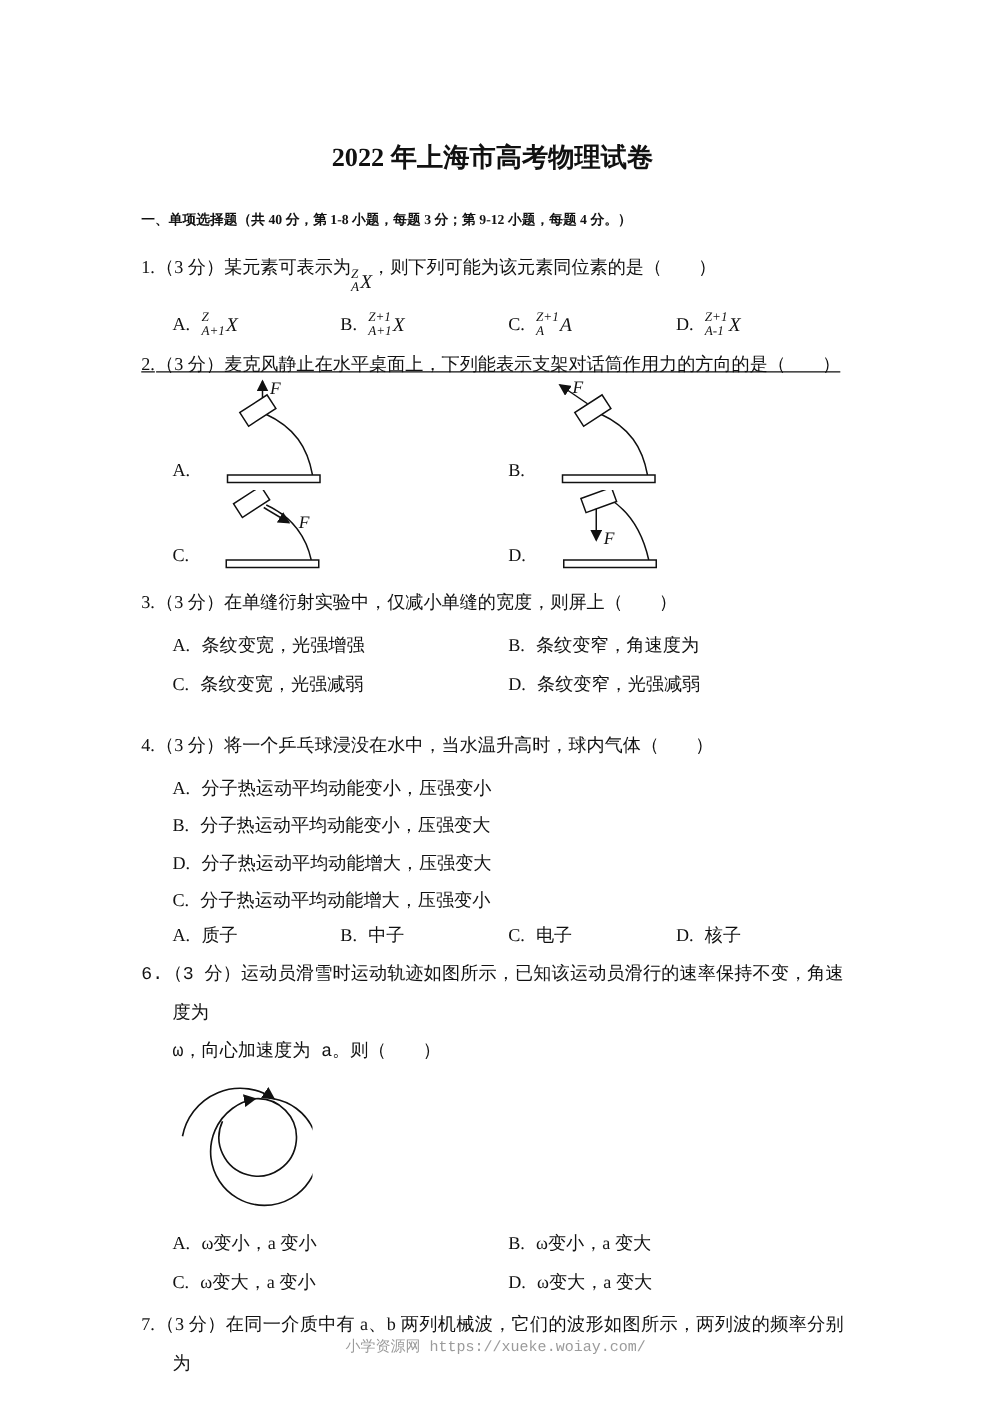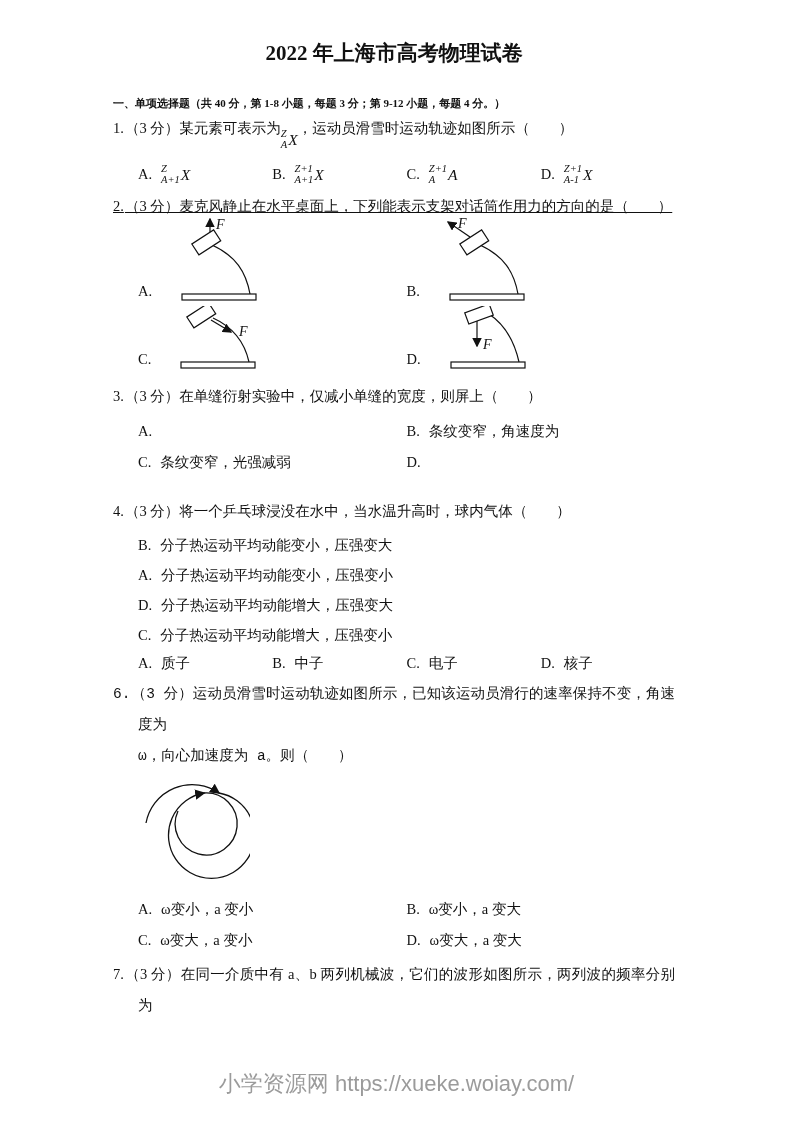--- a/index.html
+++ b/index.html
@@ -7,21 +7,21 @@
   .page {
     position: relative;
     width: 793px; height: 1122px;
     background: #ffffff;
     font-family: "Liberation Serif", "DejaVu Serif", serif;
     color: #111;
     overflow: hidden;
   }
   .content { padding: 0 118px 0 113px; }
   .title {
-    margin-top: 40px;
+    margin-top: 113px;
     text-align: center;
     font-weight: bold;
     font-size: 21px;
     line-height: 26px;
   }
   .sec-heading {
     margin-top: 27px;
     font-weight: bold;
     font-size: 11px;
     line-height: 20px;
@@ -53,24 +53,24 @@
   .diag-cell { flex: 0 0 50%; display: flex; align-items: flex-end; }
   .diag-key { font-size: 14.5px; line-height: 18px; margin: 0 10px 4px 0; }
   .figure { margin-left: 25px; }
   svg { display: block; }
   svg .ln { stroke: #111; stroke-width: 1.2; fill: none; }
   svg .box { stroke: #111; stroke-width: 1.2; fill: #ffffff; }
   svg .flabel { font-family: "Liberation Serif", serif; font-style: italic; font-size: 14px; fill: #111; }
   .footer {
     position: absolute; left: 0; right: 0; top: 1069px;
     text-align: center;
-    font-family: Liberation Sans, sans-serif;
-    font-size: 22px; color: #9b9b9b;
-  }
-  .mt-title { }
+    font-family: Liberation Mono, monospace;
+    font-size: 12px; color: #9b9b9b;
+  }
+  .mt-title { margin-top: 13px; }
 </style>
 </head>
 <body>
 
 <svg width="0" height="0" style="position:absolute" aria-hidden="true">
   <defs>
     <marker id="ah" viewBox="0 0 10 10" refX="8.5" refY="5" markerWidth="8" markerHeight="8" orient="auto-start-reverse">
       <path d="M0,0 L10,5 L0,10 z" fill="#111"></path>
     </marker>
   </defs>
@@ -83,21 +83,21 @@
 
     <div class="sec-heading">一、单项选择题（共 40 分，第 1-8 小题，每题 3 分；第 9-12 小题，每题 4 分。）</div>
 
     <div class="stem mt-title">
       <span class="qnum">1.</span><span>（3 分）某元素可表示为</span><span class="nuc">
           <span class="ss">
             <span>Z</span>
             <span>A</span>
           </span>
           <span class="sym">X</span>
-        </span><span>，运动员滑雪时运动轨迹如图所示（　　）</span>
+        </span><span>，则下列可能为该元素同位素的是（　　）</span>
     </div>
     <div class="opts-row" style="margin-top:4px;">
       <div class="opt">
         <span class="okey">A.</span>
         <span class="nuc">
             <span class="ss">
               <span>Z</span>
               <span>A+1</span>
             </span>
             <span class="sym">X</span>
@@ -192,42 +192,44 @@
         </svg>
       </div>
     </div>
 
     <div class="stem" style="margin-top:9px;">
       <span class="qnum">3.</span><span>（3 分）在单缝衍射实验中，仅减小单缝的宽度，则屏上（　　）</span>
     </div>
     <div class="opts-row cols2" style="margin-top:4px;">
       <div class="opt">
           <span class="okey">A.</span>
+          <span>条纹变宽，光强增强</span>
         </div>
       <div class="opt">
           <span class="okey">B.</span>
           <span>条纹变窄，角速度为</span>
         </div>
     </div>
     <div class="opts-row cols2">
       <div class="opt">
           <span class="okey">C.</span>
+          <span>条纹变宽，光强减弱</span>
+        </div>
+      <div class="opt">
+          <span class="okey">D.</span>
           <span>条纹变窄，光强减弱</span>
-        </div>
-      <div class="opt">
-          <span class="okey">D.</span>
         </div>
     </div>
 
     <div class="stem" style="margin-top:18px;">
       <span class="qnum">4.</span><span>（3 分）将一个乒乓球浸没在水中，当水温升高时，球内气体（　　）</span>
     </div>
     <div class="opts-col" style="margin-top:3px;">
+      <div class="opt"><span class="okey">A.</span><span>分子热运动平均动能变小，压强变小</span></div>
       <div class="opt"><span class="okey">B.</span><span>分子热运动平均动能变小，压强变大</span></div>
-      <div class="opt"><span class="okey">A.</span><span>分子热运动平均动能变小，压强变小</span></div>
       <div class="opt"><span class="okey">D.</span><span>分子热运动平均动能增大，压强变大</span></div>
       <div class="opt"><span class="okey">C.</span><span>分子热运动平均动能增大，压强变小</span></div>
     </div>
 
     <div class="opts-row" style="margin-top:-2px;">
       <div class="opt">
           <span class="okey">A.</span>
           <span>质子</span>
         </div>
       <div class="opt">

